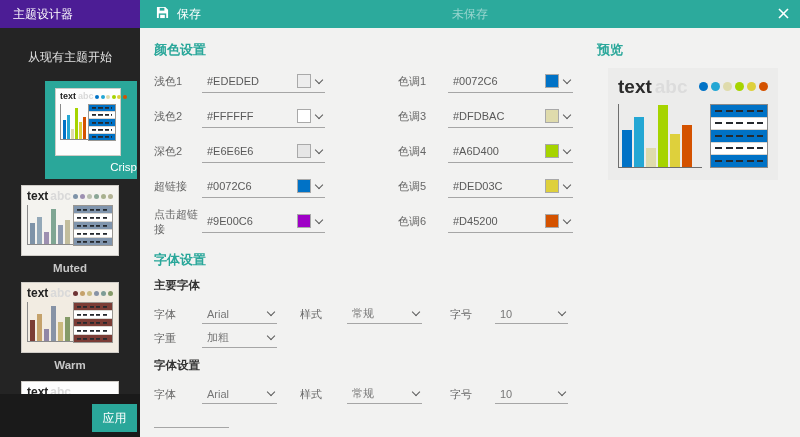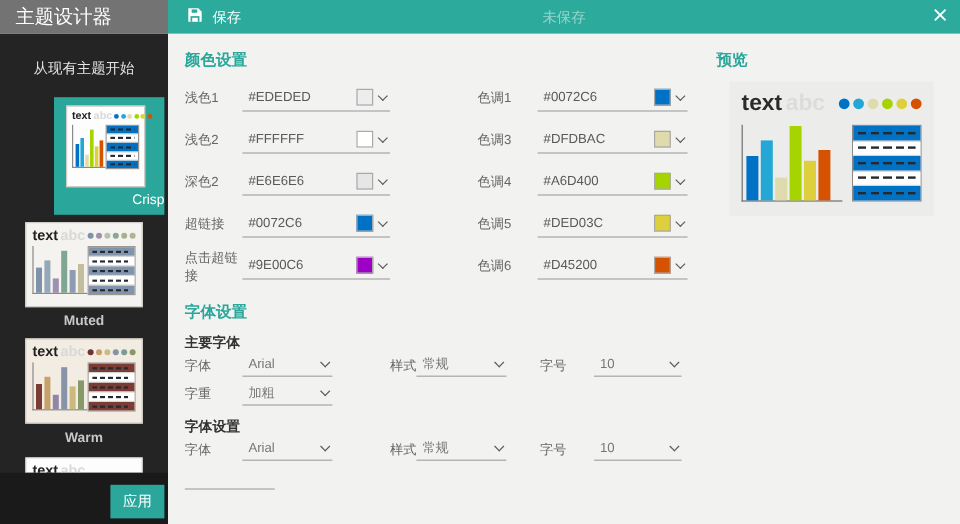--- a/index.html
+++ b/index.html
@@ -5,22 +5,22 @@
   * { box-sizing: border-box; margin: 0; padding: 0; }
   html,body { width:800px; height:437px; }
   body {
     font-family: "Liberation Sans", sans-serif;
     background:#f2f2f1;
     position:relative;
     overflow:hidden;
   }
   
   .header { position:absolute; top:0; left:0; width:800px; height:28px; background:#2caa9c; z-index:5; }
-  .header-left { position:absolute; left:0; top:0; width:140px; height:28px; background:#737373;
-                 display:flex; align-items:center; padding-left:13px; color:#fff; font-size:16px; }
+  .header-left { position:absolute; left:0; top:0; width:140px; height:28px; background:#4c1d95;
+                 display:flex; align-items:center; padding-left:13px; color:#fff; font-size:12px; }
   .save-btn { position:absolute; left:150px; top:0; height:28px; display:flex; align-items:center;
               gap:8px; color:#fff; font-size:12px; cursor:pointer; padding:0 6px; }
   .status { position:absolute; left:140px; top:0; width:660px; height:28px; line-height:28px;
             text-align:center; color:rgba(255,255,255,0.5); font-size:12px; }
   .close-btn { position:absolute; right:11px; top:0; height:28px; display:flex; align-items:center; cursor:pointer; }
   
   .sidebar { position:absolute; left:0; top:28px; width:140px; height:409px; background:#242424; }
   .sidebar-heading { position:absolute; top:21px; left:0; width:140px; text-align:center; color:#e4e4e4; font-size:12px; }
   .theme-selected { position:absolute; top:53px; left:45px; width:92px; background:#2aa79a; padding:7px 16px 6px 10px; cursor:pointer; }
   .theme-selected .theme-label { color:#ffffff; text-align:right; font-size:11.5px; margin:5px -16px 0 -10px; }
@@ -71,27 +71,27 @@
   .clabel2 { width:50px; font-size:11px; color:#666; }
   .cgap { width:73px; }
   .cfield { width:123px; height:23px; border-bottom:1px solid #a6a6a6; display:flex; align-items:center; cursor:pointer; }
   .cfield2 { width:125px; }
   .cvalue { flex:1; font-size:11px; color:#595959; padding-left:5px; }
   .cswatch { width:14px; height:14px; border:1px solid #a9a9a9; background:#fff; }
   .chev { width:6px; height:6px; border-right:1.5px solid #5a5a5a; border-bottom:1.5px solid #5a5a5a;
           transform:rotate(45deg); margin:0 3px 3px 5px; flex:none; }
   
   .sub-heading { font-size:11.5px; font-weight:bold; color:#333; margin-top:9px; }
-  .frow { display:flex; align-items:center; height:22px; margin-top:0; }
+  .frow { display:flex; align-items:center; height:22px; margin-top:10px; }
   .frow + .frow { margin-top:2px; }
   .flabel { width:48px; font-size:11px; color:#666; }
   .fdd { width:75px; height:20px; border-bottom:1px solid #a6a6a6; display:flex; align-items:center; cursor:pointer; }
   .fdd .fval { flex:1; font-size:11px; color:#777; padding-left:5px; }
   .fgap1 { width:23px; }
-  .flabel-mid { width:47px; font-size:11px; color:#666;text-align:right; }
+  .flabel-mid { width:47px; font-size:11px; color:#666; }
   .fgap2 { width:28px; }
   .flabel-end { width:45px; font-size:11px; color:#666; }
   .fdd-end { width:73px; }
   
   .preview { position:absolute; left:457px; top:13px; width:195px; }
   .pcard { margin:9px 0 0 11px; width:170px; height:112px; background:#ececeb; padding:9px 10px 8px; }
   .psample { display:flex; align-items:center; }
   .ptext { font-size:19px; font-weight:bold; color:#2b2b2b; line-height:1; }
   .pabc { font-size:19px; font-weight:bold; color:#dcdcdc; line-height:1; margin-left:3px; }
   .pdots { display:flex; margin-left:auto; align-items:center; }

